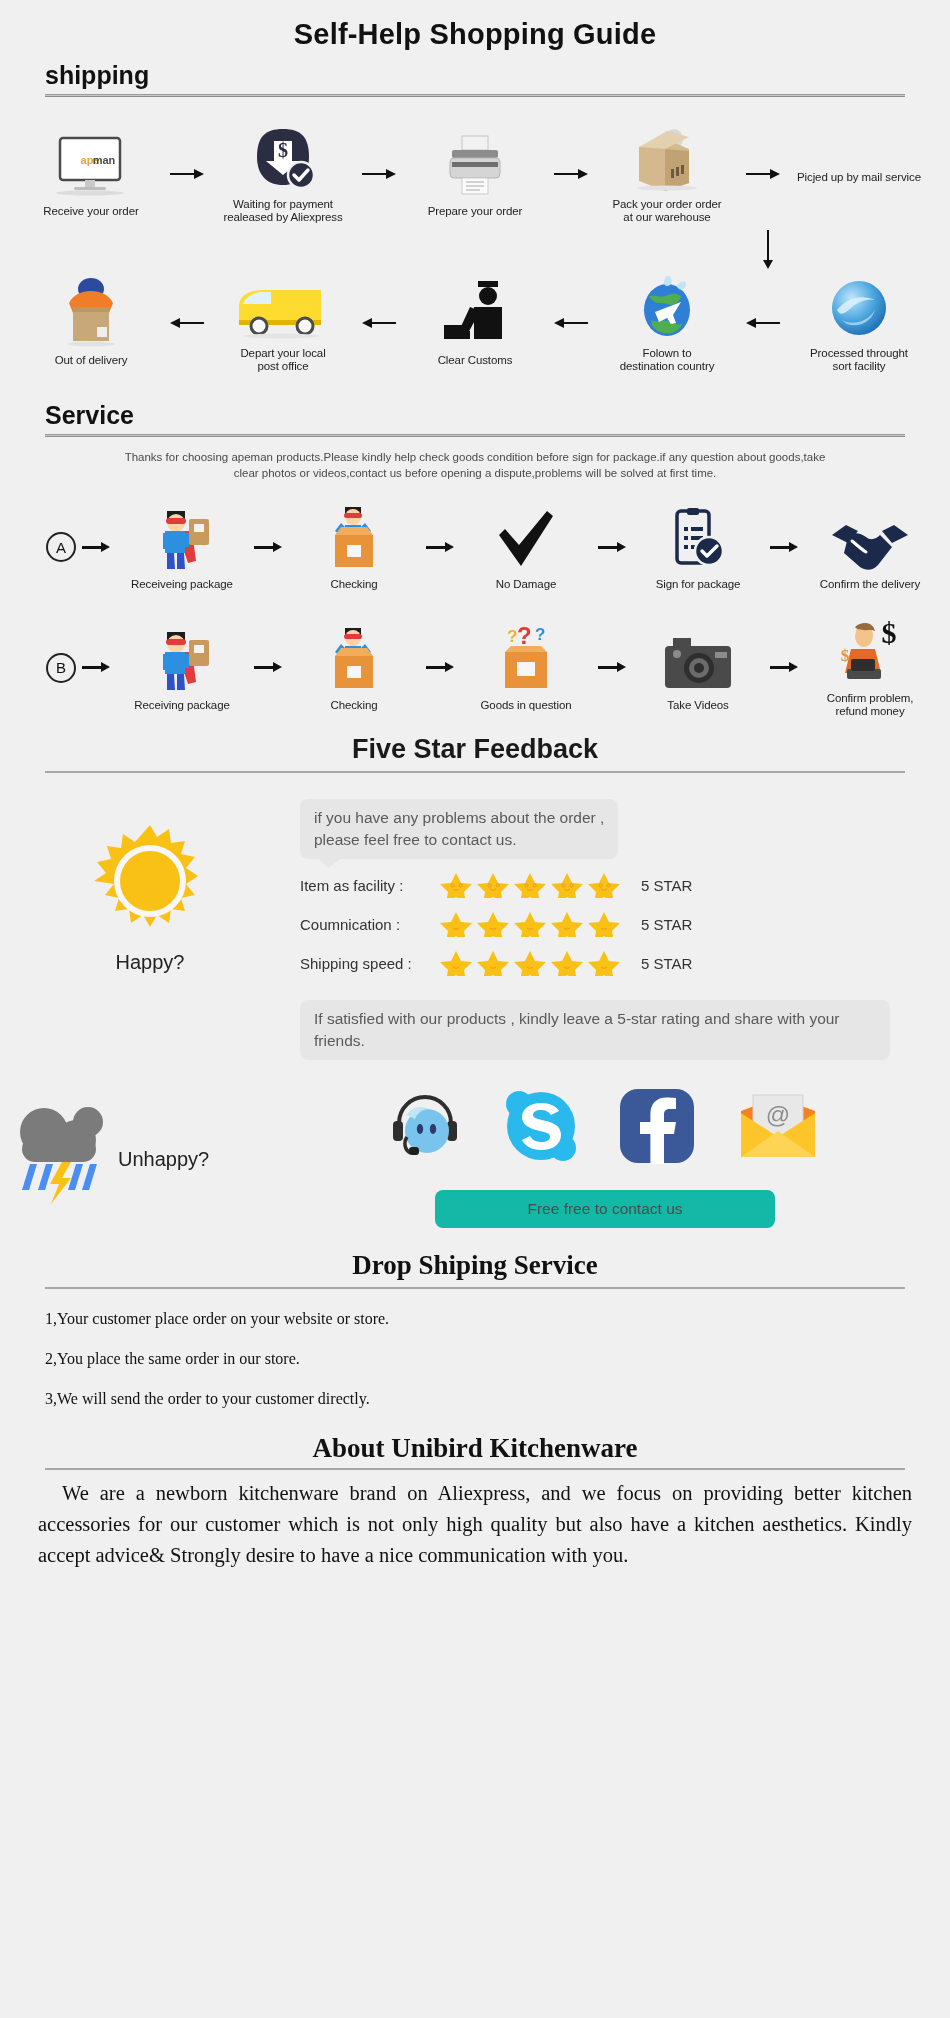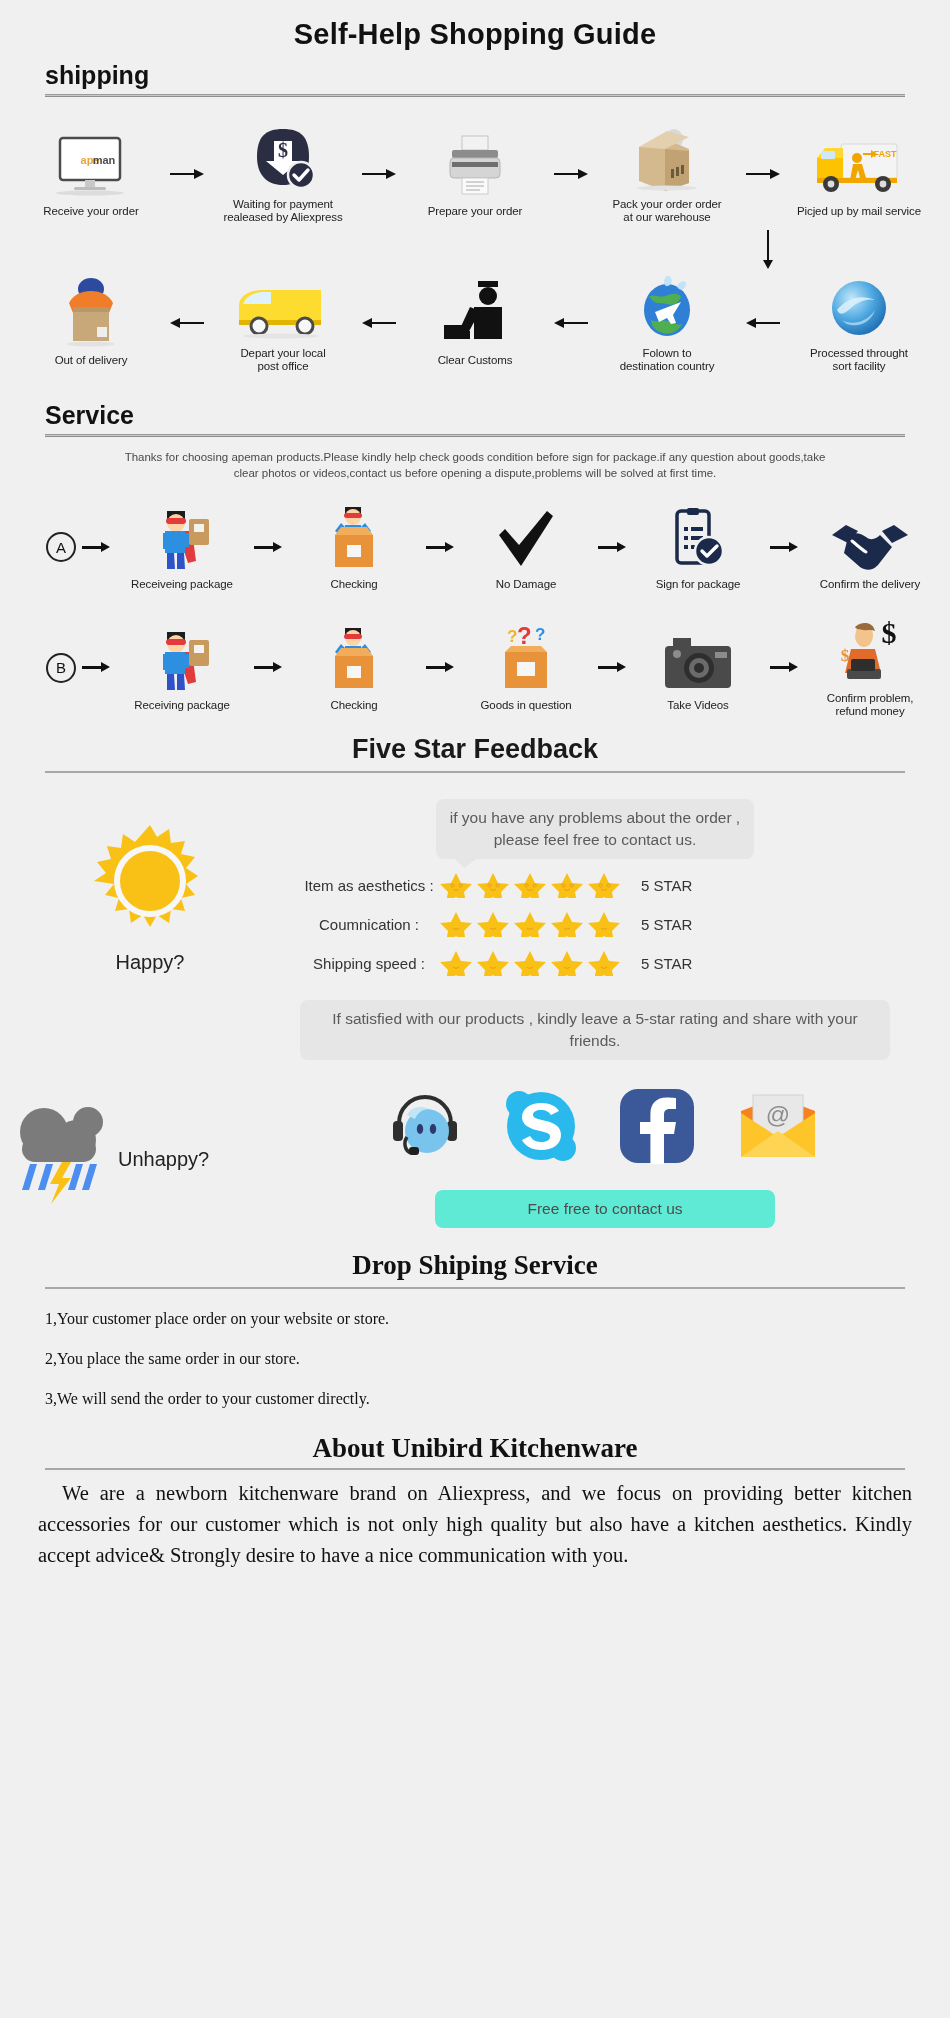--- a/index.html
+++ b/index.html
@@ -57,21 +57,21 @@
     font-size: 15px; font-weight: 500; color: #111;
   }
   .ab-row { display: flex; align-items: center; justify-content: flex-start; padding-left: 46px; }
   .ab-row .node { width: 132px; }
   .ab-row .arrow { width: 40px; }
 
   
   .fs-title { text-align:center; font-size: 27px; font-weight: bold; padding-top: 10px; }
   .feedback { display: flex; padding: 26px 0 0 0; }
   .fb-left { width: 300px; display:flex; flex-direction:column; align-items:center; }
-  .fb-right { flex: 1; padding-right: 60px; text-align: center; }
+  .fb-right { flex: 1; padding-right: 60px; }
   .bubble {
     background: #e6e6e6; border-radius: 8px; color: #5a5a5a;
     font-size: 15.5px; line-height: 22px; padding: 8px 14px;
     position: relative; display: inline-block;
   }
   .bubble.tail::after {
     content:""; position:absolute; left: 18px; bottom: -9px;
     border-left: 10px solid transparent; border-right: 14px solid transparent;
     border-top: 10px solid #e6e6e6;
   }
@@ -80,21 +80,21 @@
   .stars { display:flex; gap: 0px; width: 185px; }
   .rate-val { font-size: 15px; margin-left: 18px; color:#333; }
   .happy-label { font-size: 20px; margin-top: 10px; color:#222; }
 
   
   .contact { display:flex; padding-top: 20px; }
   .ct-left { width: 300px; display:flex; flex-direction:row; align-items:center; }
   .ct-right { flex:1; padding-right: 40px; }
   .ct-icons { display:flex; align-items:center; justify-content:center; gap: 36px; height: 96px; }
   .ct-btn {
-    background: #5eead4; border-radius: 8px; text-align:center;
+    background: #14b8a6; border-radius: 8px; text-align:center;
     font-size: 15.5px; color: #4c4c4c; padding: 10px 0; margin-top: 14px;
     width: 340px; margin-left: auto; margin-right: auto;
   }
 
   
   .serif-title {
     font-family: "Liberation Serif", serif;
     text-align:center; font-size: 27px; font-weight: bold; color:#111;
     padding-top: 12px;
   }
@@ -198,37 +198,20 @@
       <div class="cap" style="white-space:pre-line">Pack your order order
 at our warehouse</div>
     </div>
     <div class="arrow">
       <svg width="34" height="12" viewBox="0 0 34 12">
           <path d="M0 5h24V1l10 5-10 5V7H0z" fill="#111"></path>
         </svg>
     </div>
 
     <div class="node">
-      <div class="art">
-        <svg width="96" height="62" viewBox="0 0 96 62">
-          <rect x="30" y="8" width="56" height="34" rx="2" fill="#f4f4f4" stroke="#d8d8d8"></rect>
-          <path d="M60 14l6 4-6 4v-3h-8v-2h8z" fill="#f0a500"></path>
-          <text x="74" y="21" font-family="Liberation Sans, sans-serif" font-size="9" font-weight="bold" fill="#f0a500" text-anchor="middle">FAST</text>
-          <path d="M6 22h26v20H6z" fill="#fdc300"></path>
-          <path d="M6 22l8-10h18v10z" fill="#ffd633"></path>
-          <rect x="10" y="15" width="14" height="8" rx="1.5" fill="#cfe8f5"></rect>
-          <rect x="6" y="42" width="80" height="5" fill="#f0a500"></rect>
-          <circle cx="20" cy="48" r="8" fill="#3a3a3a"></circle>
-            <circle cx="20" cy="48" r="3.4" fill="#ddd"></circle>
-          <circle cx="72" cy="48" r="8" fill="#3a3a3a"></circle>
-            <circle cx="72" cy="48" r="3.4" fill="#ddd"></circle>
-          <circle cx="46" cy="22" r="5" fill="#f0a500"></circle>
-          <path d="M42 28h9l4 14h-6l-2-8-3 10h-5z" fill="#f0a500"></path>
-        </svg>
-      </div>
       <div class="cap">Picjed up by mail service</div>
     </div>
   </div>
 
   <div style="display:flex;justify-content:flex-end;padding-right:175px;margin-top:6px;">
     <svg width="14" height="40" viewBox="0 0 14 40">
         <path d="M6 0h2v30h4l-5 9-5-9h4z" fill="#111"></path>
       </svg>
   </div>
 
@@ -552,21 +535,21 @@
           <circle cx="56" cy="56" r="29" fill="#f9c116"></circle>
         </svg>
       </div>
       <div class="happy-label">Happy?</div>
     </div>
     <div class="fb-right">
       <div class="bubble tail" style="white-space:pre-line">if you have any problems about the order ,
 please feel free to contact us.</div>
 
       <div class="rate-row">
-        <div class="rate-label">Item as aesthetics :</div>
+        <div class="rate-label">Item as facility :</div>
         <div class="stars">
           <svg width="185" height="26" viewBox="0 0 185 26">
             <g fill="#f9c116">
               <path d="M18 1l5 10 11 1-8 8 2 11-10-6-10 6 2-11-8-8 11-1z"></path>
               <path d="M55 1l5 10 11 1-8 8 2 11-10-6-10 6 2-11-8-8 11-1z"></path>
               <path d="M92 1l5 10 11 1-8 8 2 11-10-6-10 6 2-11-8-8 11-1z"></path>
               <path d="M129 1l5 10 11 1-8 8 2 11-10-6-10 6 2-11-8-8 11-1z"></path>
               <path d="M166 1l5 10 11 1-8 8 2 11-10-6-10 6 2-11-8-8 11-1z"></path>
             </g>
             <g fill="#e8941a">

